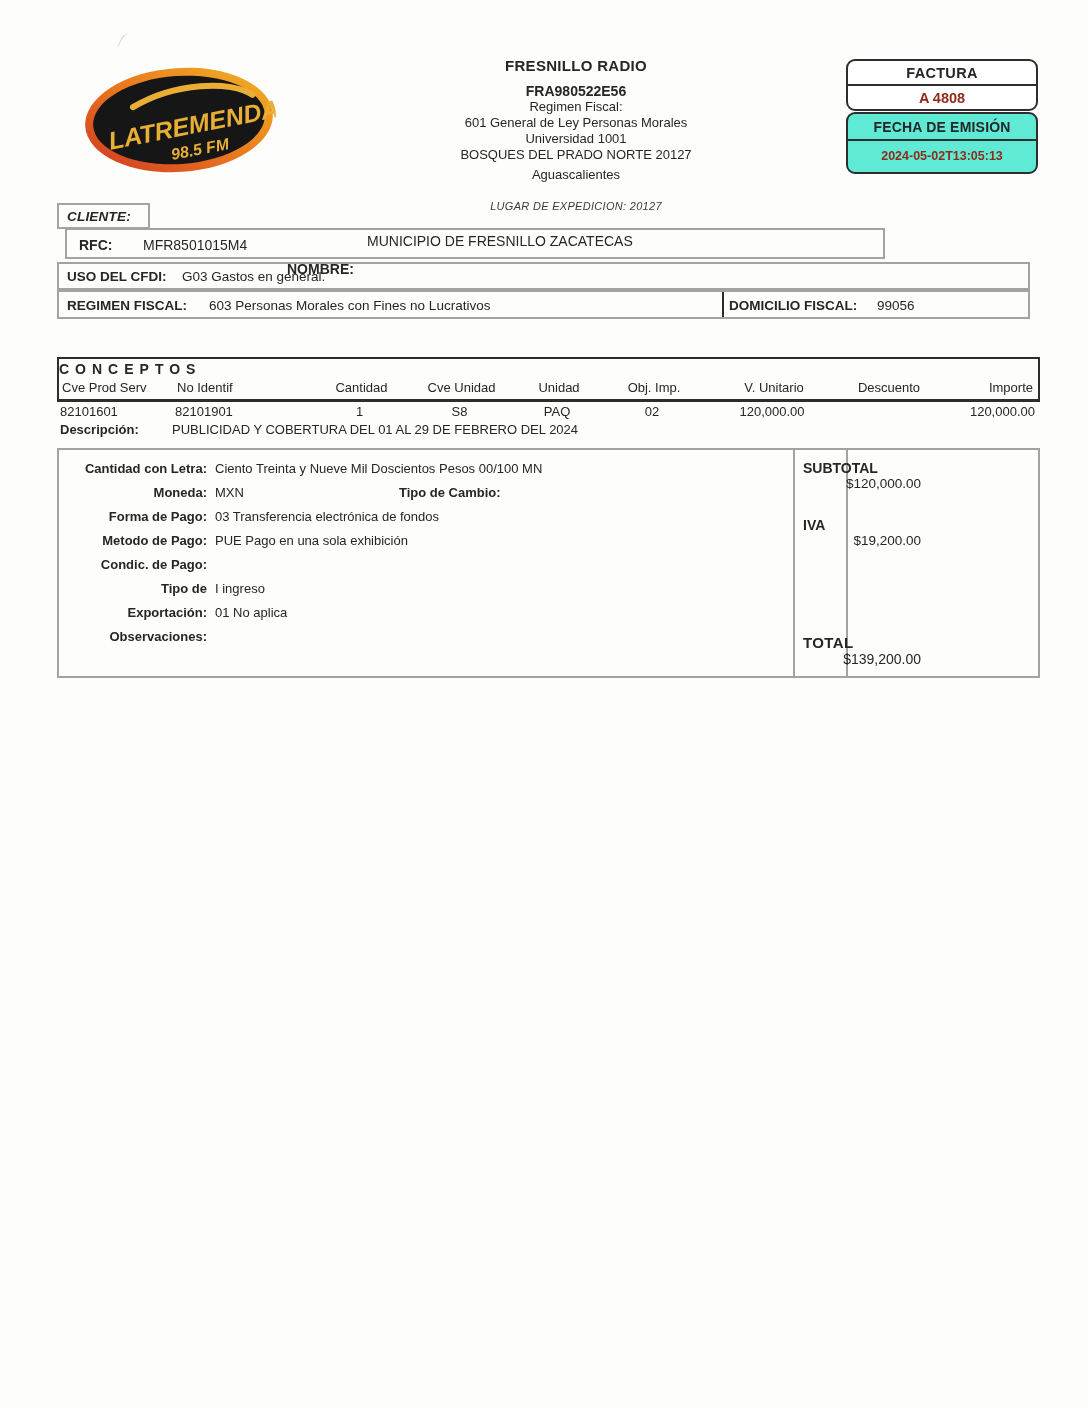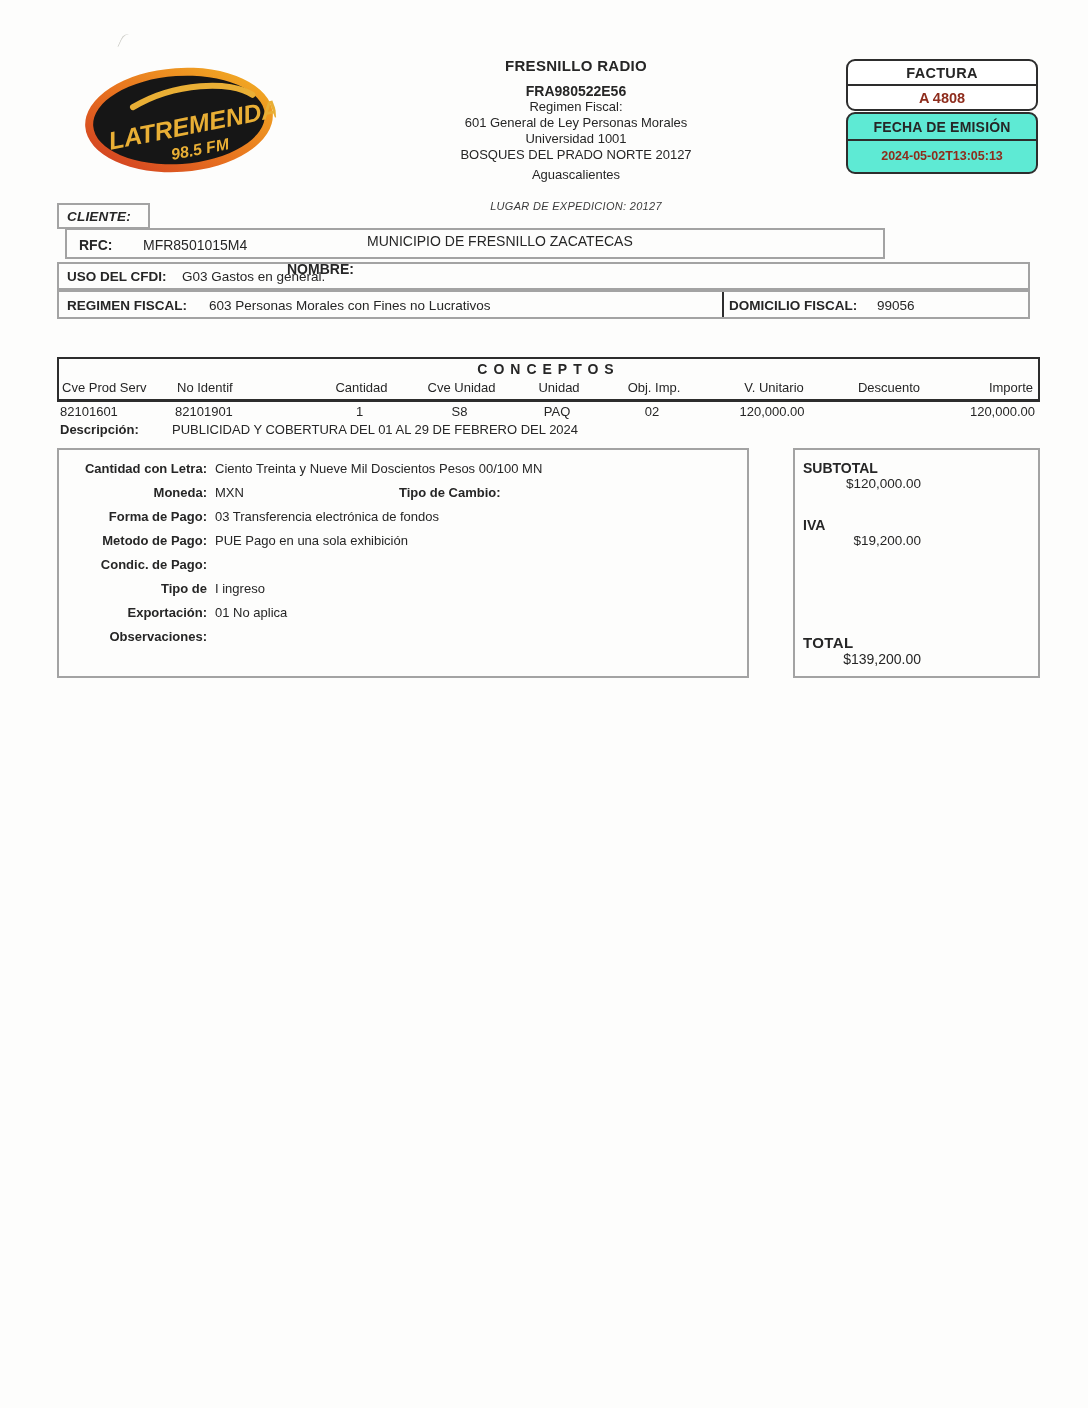--- a/index.html
+++ b/index.html
@@ -47,33 +47,33 @@
   .uso-val{left:123px;top:5px;}
   .reg-row{left:57px;top:290px;width:973px;height:29px;font-size:13.5px;}
   .reg-lab{left:8px;top:6px;font-weight:bold;}
   .reg-val{left:150px;top:6px;}
   .reg-div{left:663px;top:0;width:0;height:25px;border-left:2px solid #2d2d2d;}
   .dom-lab{left:670px;top:6px;font-weight:bold;}
   .dom-val{left:818px;top:6px;}
 
   
   .conc-head{left:57px;top:357px;width:983px;height:45px;border:2px solid #2d2d2d;border-bottom-width:3px;}
-  .conc-title{text-align:center;font-size:14px;font-weight:bold;letter-spacing:6px;padding-top:2px;}
+  .conc-title{font-size:14px;font-weight:bold;letter-spacing:6px;padding-top:2px;}
   .cgrid{display:grid;grid-template-columns:115px 140px 95px 105px 90px 100px 140px 90px 1fr;
     font-size:13px;align-items:center;}
   .cgrid .c1,.cgrid .c2{text-align:left;padding-left:3px;}
   .cgrid .c3,.cgrid .c4,.cgrid .c5,.cgrid .c6,.cgrid .c7,.cgrid .c8{text-align:center;}
   .cgrid .c9{text-align:right;padding-right:5px;}
   .conc-cols{margin-top:3px;}
   .conc-data{left:57px;top:404px;width:983px;}
   .desc-row{left:57px;top:422px;width:983px;display:grid;grid-template-columns:115px 1fr;font-size:13px;}
   .desc-lab{font-weight:bold;padding-left:3px;}
 
   
-  .det-box{left:57px;top:448px;width:692px;height:230px;padding:11px 10px 0 10px;}
+  .det-box{left:57px;top:448px;width:791px;height:230px;padding:11px 10px 0 10px;}
   .det-row{position:relative;display:flex;height:24px;font-size:13px;line-height:15px;}
   .det-lab{width:138px;text-align:right;font-weight:bold;flex:none;}
   .det-val{margin-left:8px;}
   .tc-lab{position:absolute;left:330px;top:0;font-weight:bold;}
 
   .tot-box{left:793px;top:448px;width:247px;height:230px;display:flex;flex-direction:column;
     padding:10px 8px 9px 8px;}
   .tot-row{display:flex;justify-content:flex-end;align-items:baseline;font-size:13.5px;flex-direction:column;}
   .tot-row .tl{font-weight:bold;font-size:14px;text-align:right;}
   .tot-row .tv{width:118px;text-align:right;}

